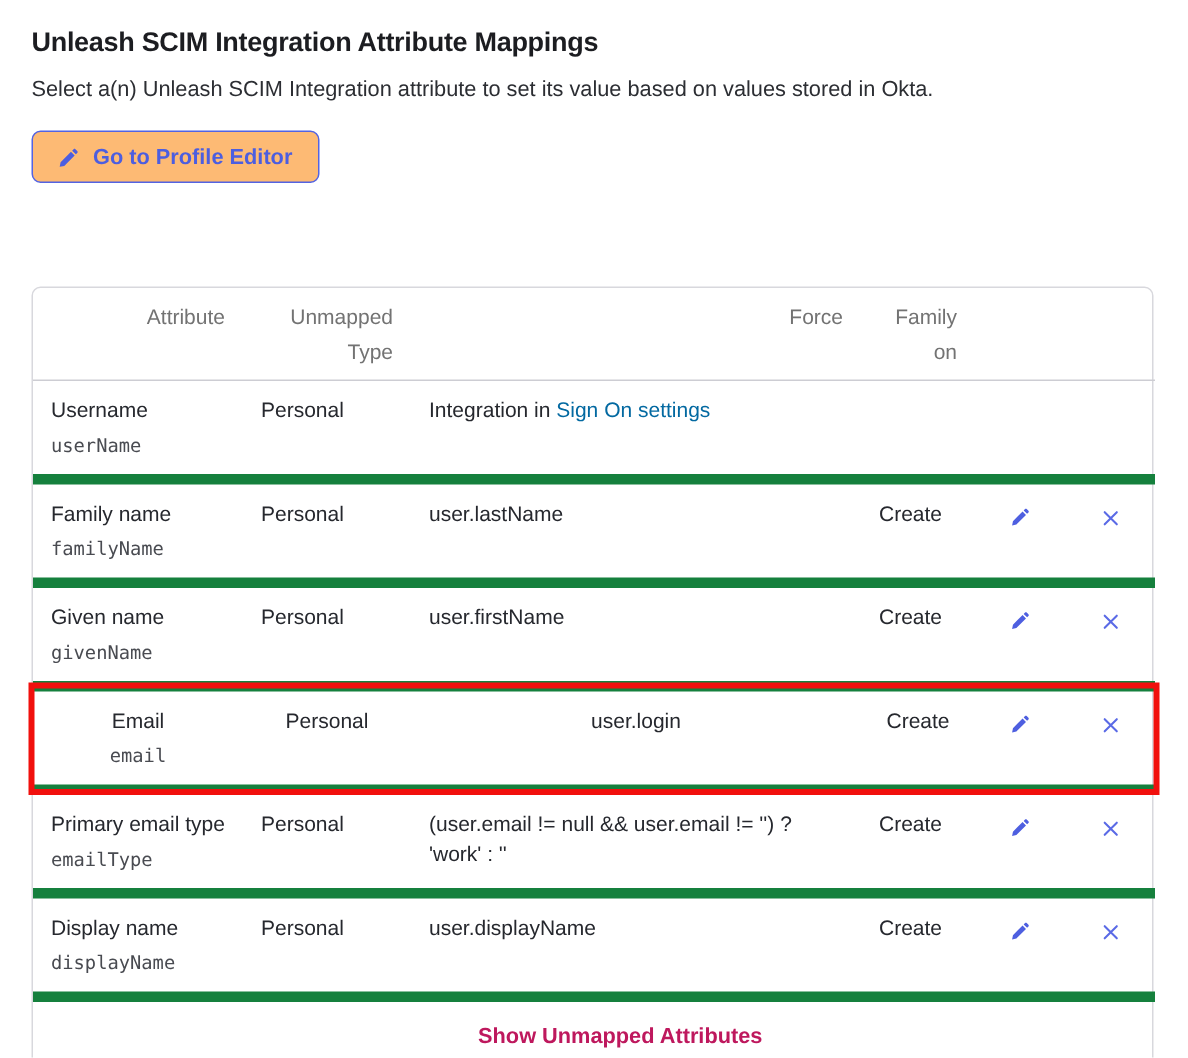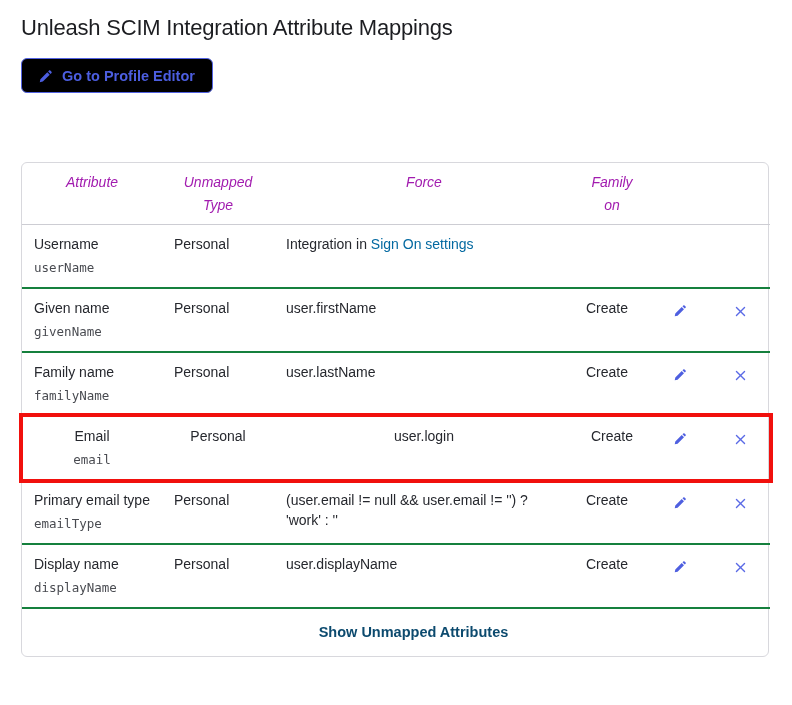--- a/index.html
+++ b/index.html
@@ -5,41 +5,41 @@
   * { box-sizing: border-box; margin: 0; padding: 0; }
   html, body { width: 792px; height: 705px; background: #ffffff; }
   body {
     font-family: "Liberation Sans", sans-serif;
     color: #1d1f24;
     overflow: hidden;
   }
   .page { padding: 15px 21px 0 21px; }
 
   .page-title {
-    font-size: 22px;
-    font-weight: 400;
+    font-size: 18px;
+    font-weight: 700;
     line-height: 26px;
     color: #1c1d21;
     letter-spacing: -0.2px;
   }
   .page-subtitle {
     margin-top: 9px;
     font-size: 14.5px;
     line-height: 20px;
     color: #2c2e33;
   }
 
   .toolbar { margin-top: 17px; display: flex; gap: 19px; }
   .btn {
     display: inline-flex;
     align-items: center;
     gap: 9px;
     height: 35px;
     padding: 0 17px;
-    background: #000000;
+    background: #fdba74;
     border: 1px solid #5363e2;
     border-radius: 6px;
     color: #4c5ee0;
     font-family: "Liberation Sans", sans-serif;
     font-size: 14.5px;
     font-weight: 700;
     cursor: pointer;
   }
   .btn svg { flex: 0 0 auto; }
 
@@ -55,34 +55,33 @@
     border-collapse: collapse;
     table-layout: fixed;
   }
   col.c-attr   { width: 140px; }
   col.c-type   { width: 112px; }
   col.c-value  { width: 300px; }
   col.c-apply  { width: 76px;  }
   col.c-act    { width: 60px;  }
 
   th {
-    text-align: center;
+    text-align: right;
     vertical-align: top;
     font-size: 14px;
     font-weight: 500;
     line-height: 23px;
-    color: #a21caf;
+    color: #737373;
     padding: 8px 12px 7px 12px;
     border-bottom: 1px solid #cdcdd3;
-    font-style: italic;
   }
   tbody td {
     vertical-align: top;
     padding: 9px 12px 10px 12px;
-    border-bottom: 2px solid #15803d;
+    border-bottom: 7px solid #15803d;
     font-size: 14px;
     line-height: 20px;
     color: #26282e;
   }
   .attr-label { font-size: 14px; line-height: 20px; color: #26282e; }
   .attr-var {
     margin-top: 5px;
     font-family: "DejaVu Sans Mono", monospace;
     font-size: 12.5px;
     line-height: 18px;
@@ -99,34 +98,35 @@
     cursor: pointer;
     color: #4e5fe0;
     line-height: 0;
   }
   .action-btn.remove { color: #5a6ae6; }
 
   tr.row-highlight { outline: 4px solid #f1100d; outline-offset: -1px; text-align: center; }
 
   .footer-cell { text-align: center; padding: 14px 12px 15px 12px; }
   .footer-link {
-    color: #0c4a6e;
+    color: #be185d;
     font-size: 14.5px;
     font-weight: 700;
     text-decoration: none;
     cursor: pointer;
     margin-left: 35px;
   }
 </style>
 </head>
 <body>
 
 <div class="page">
 
   <h1 class="page-title">Unleash SCIM Integration Attribute Mappings</h1>
+  <p class="page-subtitle">Select a(n) Unleash SCIM Integration attribute to set its value based on values stored in Okta.</p>
 
   <div class="toolbar">
     <button class="btn">
       <svg width="14" height="14" viewBox="0 0 16 16" fill="currentColor" aria-hidden="true">
         <path d="M12.9 1.7l1.4 1.4c.4.4.4 1 0 1.4l-1.1 1.1-2.8-2.8 1.1-1.1c.4-.4 1-.4 1.4 0zM9.5 3.7l2.8 2.8-7.9 7.9-3.5.7.7-3.5z"></path>
       </svg>
       <span>Go to Profile Editor</span>
     </button>
   </div>
 
@@ -169,48 +169,48 @@
     <td class="cell-action">
       <button class="action-btn remove" aria-label="Remove mapping" style="visibility: hidden;">
         <svg width="11" height="11" viewBox="0 0 12 12" fill="none" stroke="currentColor" stroke-width="1.5" stroke-linecap="round" aria-hidden="true">
           <path d="M1.6 1.6l8.8 8.8M10.4 1.6l-8.8 8.8"></path>
         </svg>
       </button>
     </td>
   </tr>
           <tr class="data-row">
     <td class="cell-attr">
+      <div class="attr-label">Family name</div>
+      <div class="attr-var">familyName</div>
+    </td>
+    <td class="cell-type"><span>Personal</span></td>
+    <td class="cell-value"><span>user.lastName</span></td>
+    <td class="cell-apply"><span>Create</span></td>
+    <td class="cell-action">
+      <button class="action-btn edit" aria-label="Edit mapping">
+        <svg width="13" height="13" viewBox="0 0 16 16" fill="currentColor" aria-hidden="true">
+          <path d="M12.9 1.7l1.4 1.4c.4.4.4 1 0 1.4l-1.1 1.1-2.8-2.8 1.1-1.1c.4-.4 1-.4 1.4 0zM9.5 3.7l2.8 2.8-7.9 7.9-3.5.7.7-3.5z"></path>
+        </svg>
+      </button>
+    </td>
+    <td class="cell-action">
+      <button class="action-btn remove" aria-label="Remove mapping">
+        <svg width="11" height="11" viewBox="0 0 12 12" fill="none" stroke="currentColor" stroke-width="1.5" stroke-linecap="round" aria-hidden="true">
+          <path d="M1.6 1.6l8.8 8.8M10.4 1.6l-8.8 8.8"></path>
+        </svg>
+      </button>
+    </td>
+  </tr>
+          <tr class="data-row">
+    <td class="cell-attr">
       <div class="attr-label">Given name</div>
       <div class="attr-var">givenName</div>
     </td>
     <td class="cell-type"><span>Personal</span></td>
     <td class="cell-value"><span>user.firstName</span></td>
-    <td class="cell-apply"><span>Create</span></td>
-    <td class="cell-action">
-      <button class="action-btn edit" aria-label="Edit mapping">
-        <svg width="13" height="13" viewBox="0 0 16 16" fill="currentColor" aria-hidden="true">
-          <path d="M12.9 1.7l1.4 1.4c.4.4.4 1 0 1.4l-1.1 1.1-2.8-2.8 1.1-1.1c.4-.4 1-.4 1.4 0zM9.5 3.7l2.8 2.8-7.9 7.9-3.5.7.7-3.5z"></path>
-        </svg>
-      </button>
-    </td>
-    <td class="cell-action">
-      <button class="action-btn remove" aria-label="Remove mapping">
-        <svg width="11" height="11" viewBox="0 0 12 12" fill="none" stroke="currentColor" stroke-width="1.5" stroke-linecap="round" aria-hidden="true">
-          <path d="M1.6 1.6l8.8 8.8M10.4 1.6l-8.8 8.8"></path>
-        </svg>
-      </button>
-    </td>
-  </tr>
-          <tr class="data-row">
-    <td class="cell-attr">
-      <div class="attr-label">Family name</div>
-      <div class="attr-var">familyName</div>
-    </td>
-    <td class="cell-type"><span>Personal</span></td>
-    <td class="cell-value"><span>user.lastName</span></td>
     <td class="cell-apply"><span>Create</span></td>
     <td class="cell-action">
       <button class="action-btn edit" aria-label="Edit mapping">
         <svg width="13" height="13" viewBox="0 0 16 16" fill="currentColor" aria-hidden="true">
           <path d="M12.9 1.7l1.4 1.4c.4.4.4 1 0 1.4l-1.1 1.1-2.8-2.8 1.1-1.1c.4-.4 1-.4 1.4 0zM9.5 3.7l2.8 2.8-7.9 7.9-3.5.7.7-3.5z"></path>
         </svg>
       </button>
     </td>
     <td class="cell-action">
       <button class="action-btn remove" aria-label="Remove mapping">

